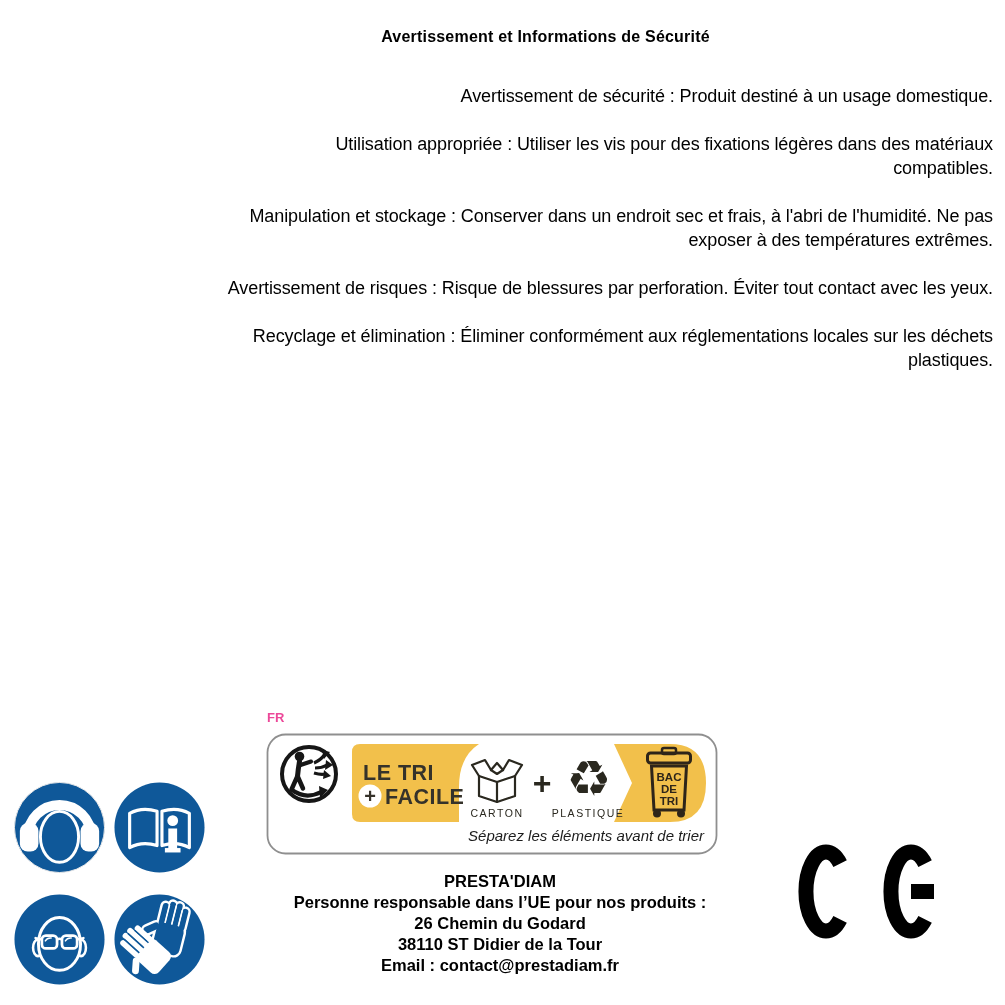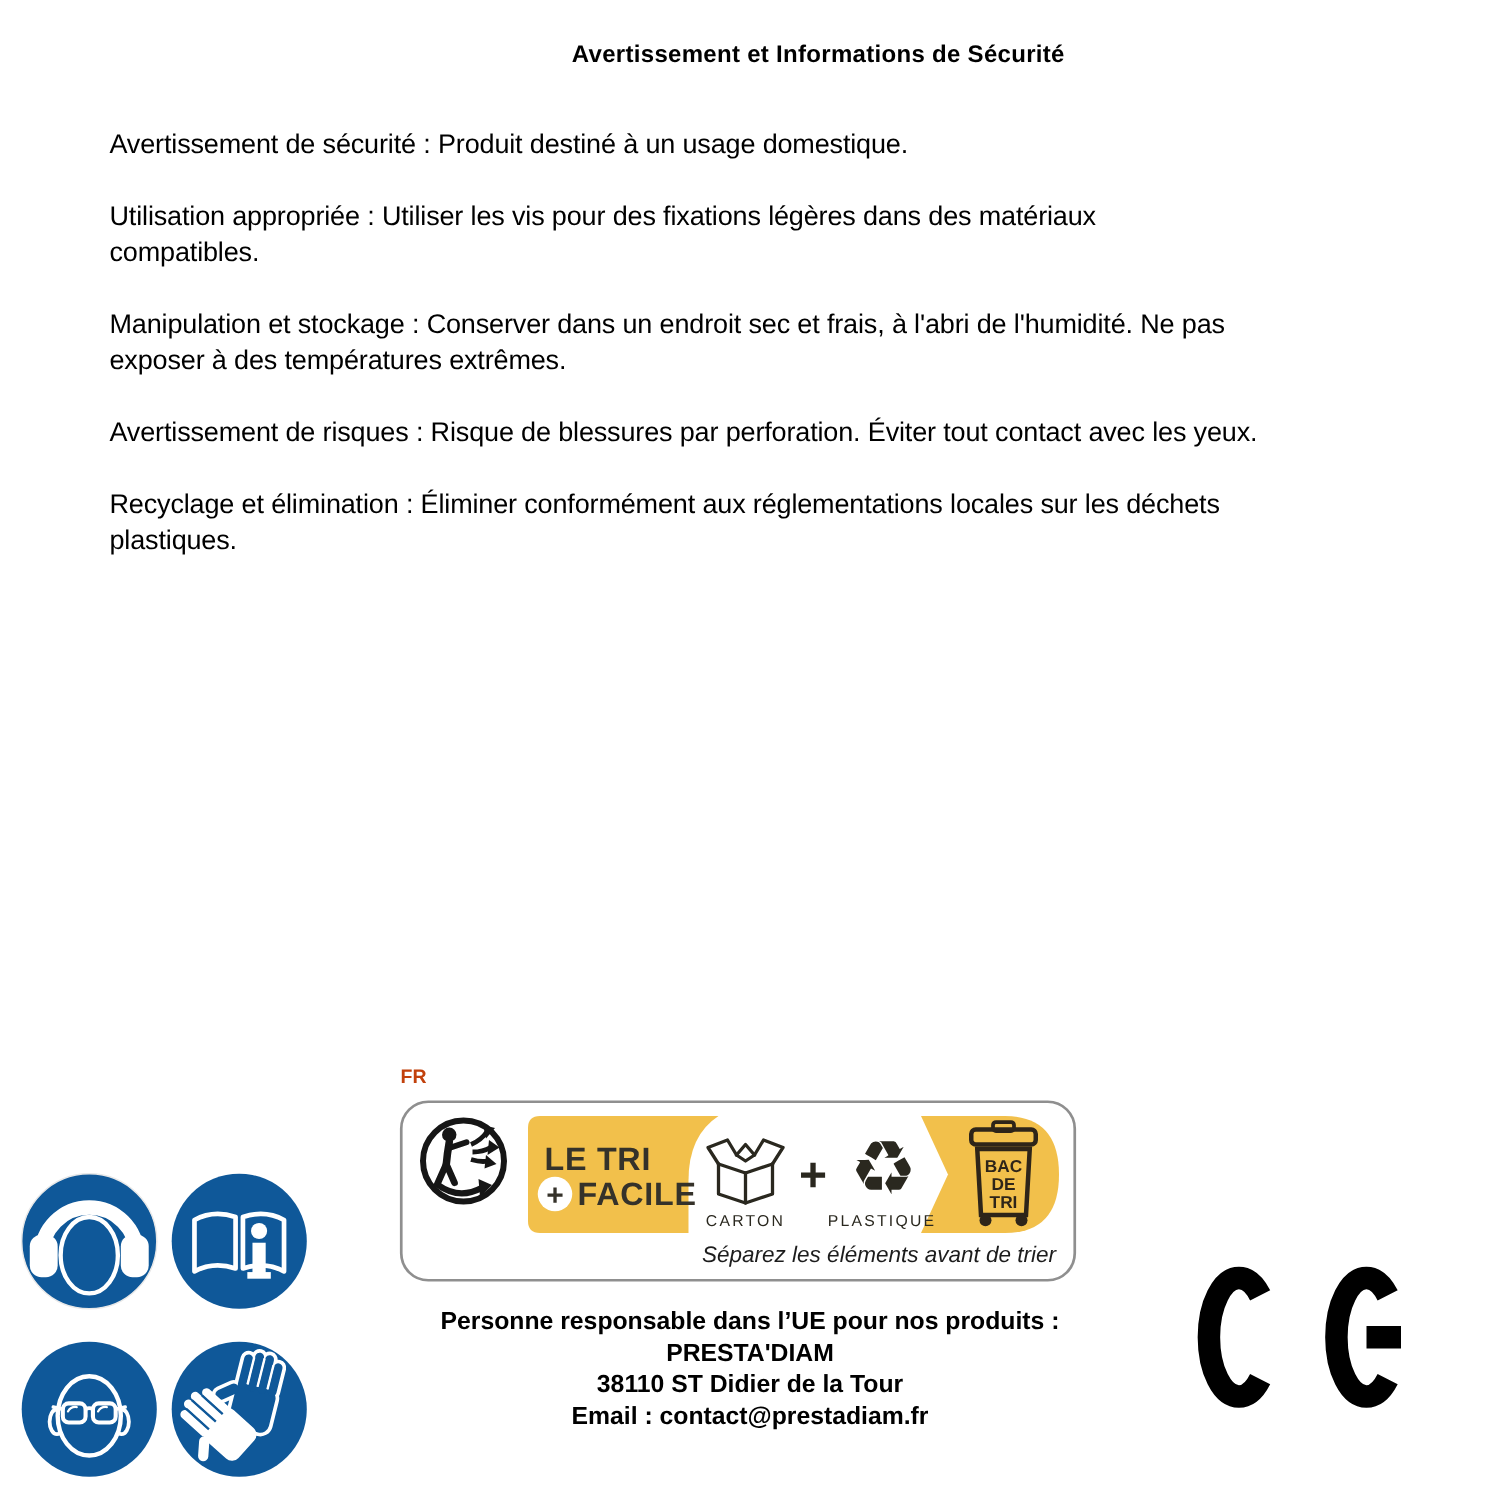--- a/index.html
+++ b/index.html
@@ -8,32 +8,32 @@
     font-family:"Liberation Sans","DejaVu Sans",sans-serif;color:#000;
     overflow:hidden;
   }
   .page{position:absolute;inset:0;}
   .doc-title{
     position:absolute;top:28px;left:0;width:1005px;text-align:center;
     font-size:16px;font-weight:bold;letter-spacing:0.2px;padding-left:43px;
   }
   .content{
     position:absolute;left:73px;top:84px;width:920px;
-    font-size:18px;line-height:24px;letter-spacing:-0.1px;
+    font-size:18px;line-height:24px;letter-spacing:-0.1px;text-align:right;
   }
   .content p{margin:0 0 24px 0;white-space:pre-line;}
   .picto-grid{
     position:absolute;left:13px;top:781px;
     display:grid;grid-template-columns:93px 93px;grid-auto-rows:93px;
     column-gap:7px;row-gap:19px;
   }
   .picto{width:93px;height:93px;display:block;}
   .fr-tag{
     position:absolute;left:267px;top:711px;
-    font-size:13px;font-weight:bold;line-height:14px;color:#c2410c;
+    font-size:13px;font-weight:bold;line-height:14px;color:#ec4899;
   }
   .sorting-label{position:absolute;left:266px;top:733px;}
   .responsible{
     position:absolute;left:250px;top:871px;width:500px;text-align:center;
     font-size:16.5px;font-weight:bold;line-height:21px;
   }
   .responsible div{white-space:nowrap;}
   .ce{position:absolute;left:795px;top:842px;}
   svg text{font-family:"Liberation Sans","DejaVu Sans",sans-serif;}
 </style>
@@ -185,22 +185,23 @@
       <circle cx="34" cy="65.5" r="4" fill="#2e2519"></circle>
       <text x="22" y="33" font-size="11.5" font-weight="bold" fill="#2e2519" text-anchor="middle">BAC</text>
       <text x="22" y="45" font-size="11.5" font-weight="bold" fill="#2e2519" text-anchor="middle">DE</text>
       <text x="22" y="57" font-size="11.5" font-weight="bold" fill="#2e2519" text-anchor="middle">TRI</text>
     </g>
 
     <text x="438" y="108" font-size="15" font-style="italic" fill="#1c1c1c" text-anchor="end">Séparez les éléments avant de trier</text>
   </svg>
 
   <div class="responsible">
+    <div>PRESTA'DIAM</div>
     <div>Personne responsable dans l’UE pour nos produits :</div>
-    <div>PRESTA'DIAM</div>
+    <div>26 Chemin du Godard</div>
     <div>38110 ST Didier de la Tour</div>
     <div>Email : contact@prestadiam.fr</div>
   </div>
 
   <svg class="ce" width="148" height="99" viewBox="0 0 148 99" role="img" aria-label="CE">
     <g fill="none" stroke="#000" stroke-width="15">
       <path d="M45.1 21.6 A20 39.5 0 1 0 45.1 77.4"></path>
       <path d="M130.1 21.6 A20 39.5 0 1 0 130.1 77.4"></path>
       <path d="M116 49.5 H139"></path>
     </g>

